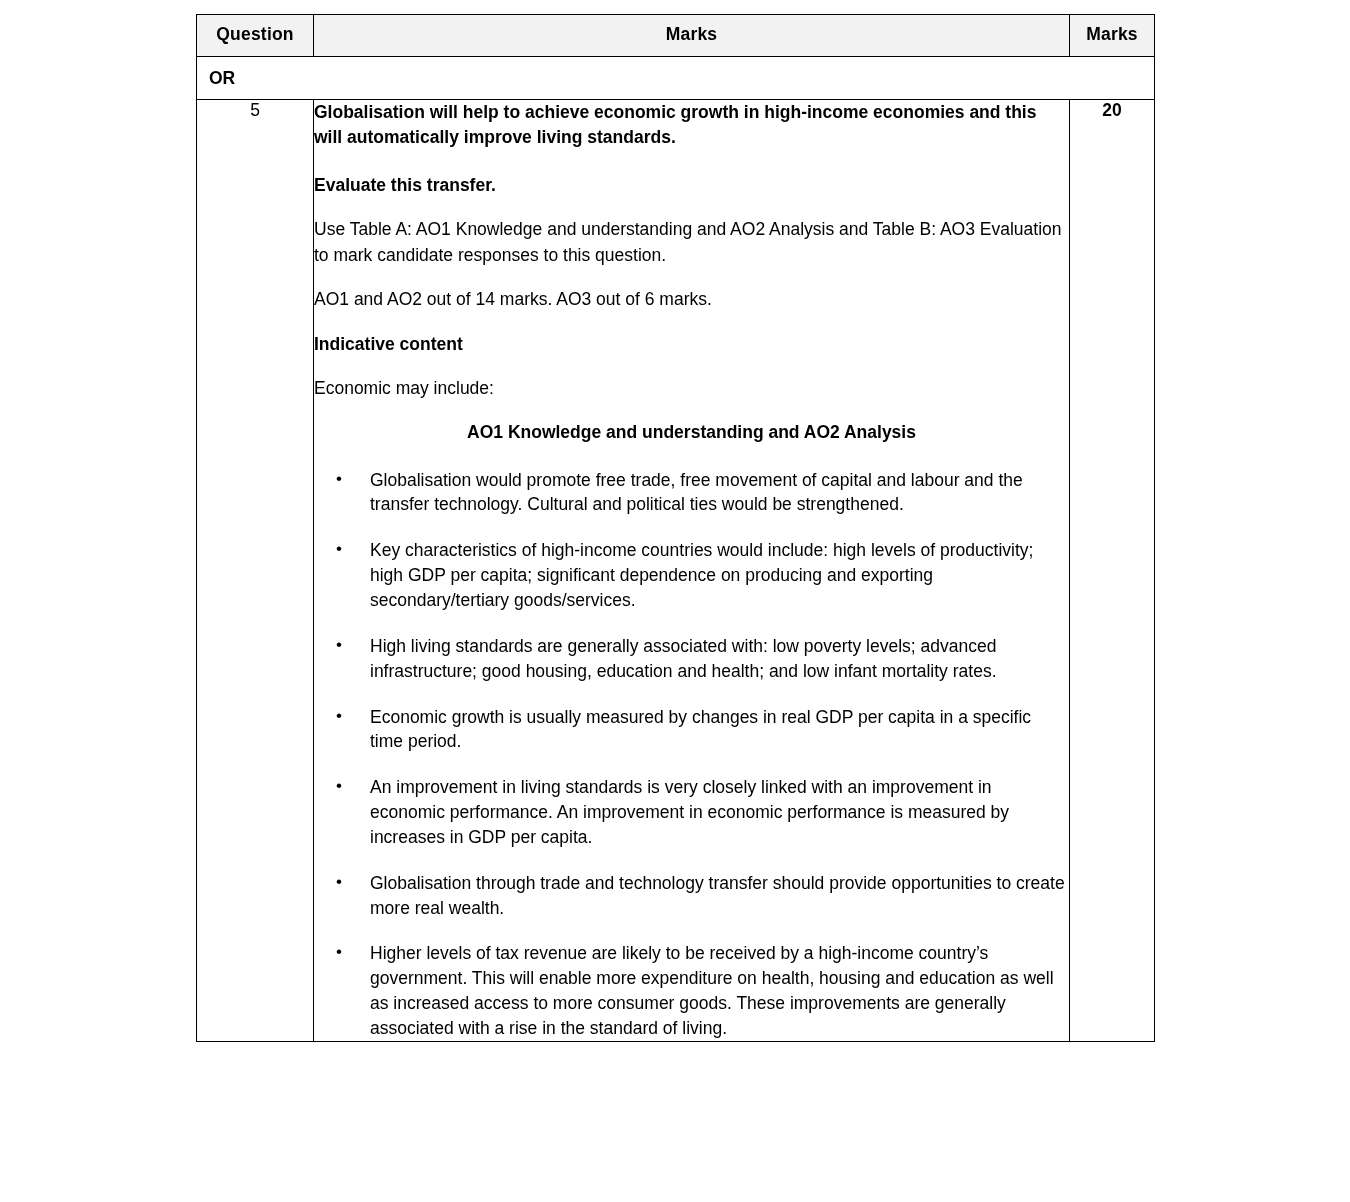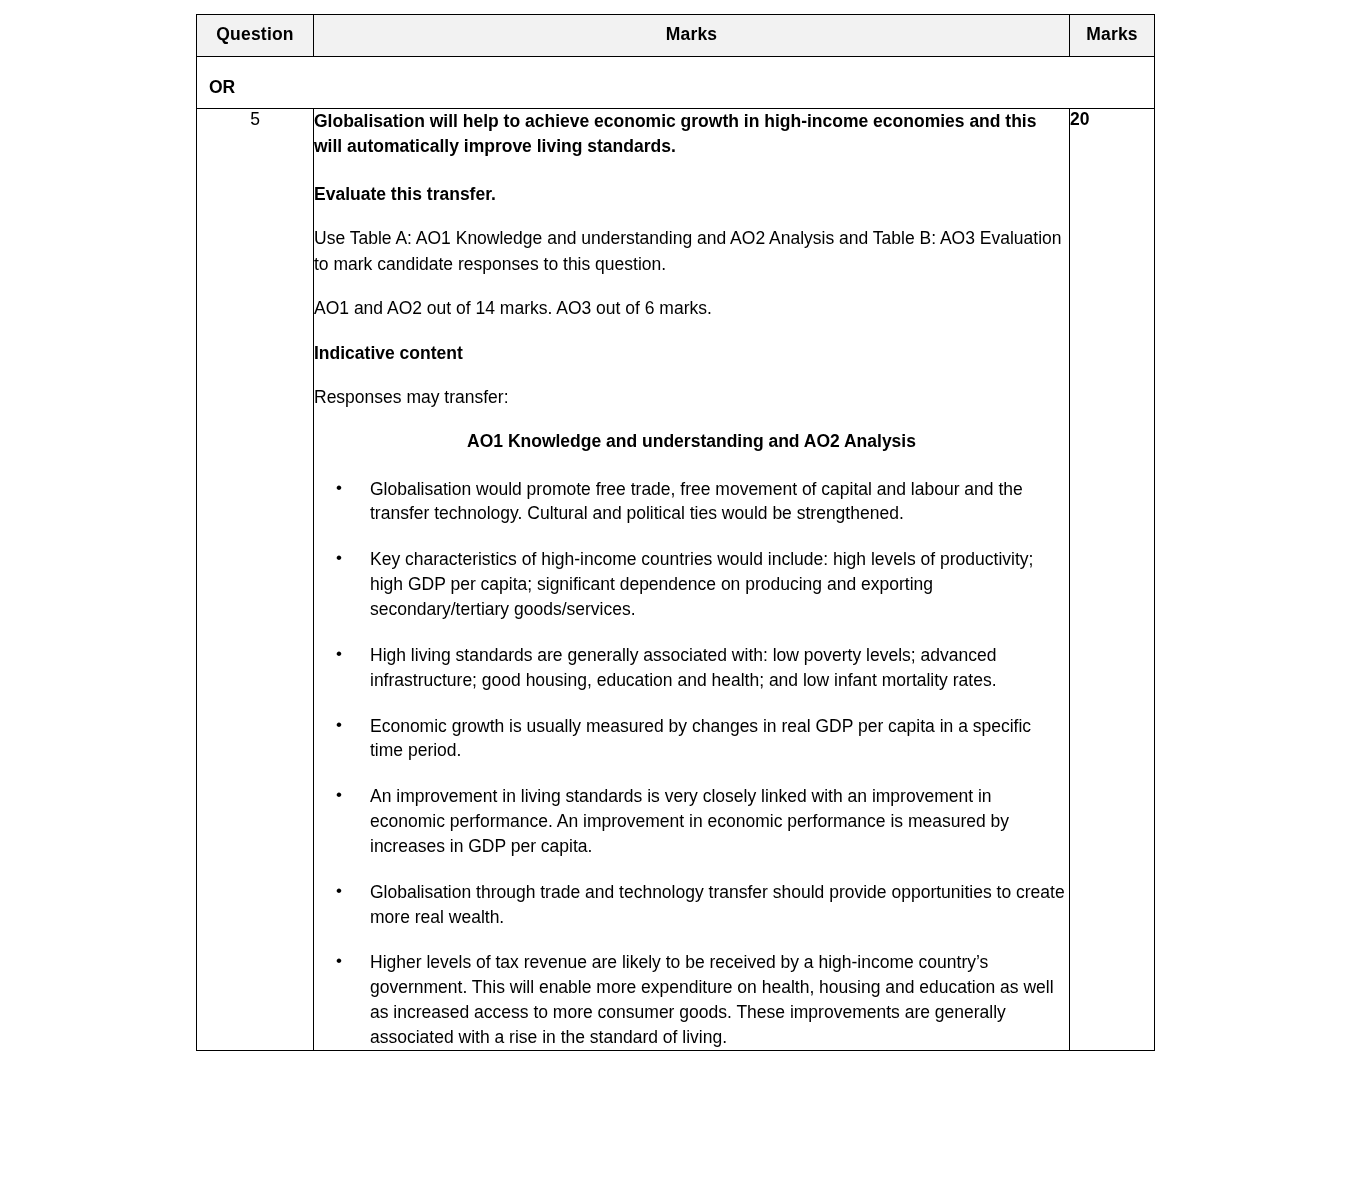--- a/index.html
+++ b/index.html
@@ -40,38 +40,38 @@
     text-align: center;
     padding: 9px 4px 11px 4px;
     letter-spacing: 0.2px;
   }
   .col-q { width: 117px; }
   .col-a { width: 756px; }
   .col-m { width: 85px; }
 
   
   .orrow td {
-    padding: 20px 0 10px 12px;
+    padding: 11px 0 10px 12px;
     font-weight: bold;
     font-size: 17.5px;
   }
 
   
   .qnum {
     text-align: center;
     font-size: 17.5px;
     padding: 16px 0 0 0;
   }
   .answer {
     padding: 16px 18px 14px 14px;
     font-size: 17.5px;
     line-height: 1.45;
   }
   .marks {
-    text-align: left;
+    text-align: center;
     font-weight: bold;
     font-size: 17.5px;
     padding: 16px 14px 0 0;
   }
 
   .answer p {
     margin: 0 0 19px 0;
   }
   .answer p.bold {
     font-weight: bold;
@@ -128,21 +128,21 @@
       <td colspan="3">OR</td>
     </tr>
     <tr>
       <td class="qnum">5</td>
       <td class="answer">
         <p class="stem">Globalisation will help to achieve economic growth in high-income economies and this will automatically improve living standards.</p>
         <p class="bold">Evaluate this transfer.</p>
         <p>Use Table A: AO1 Knowledge and understanding and AO2 Analysis and Table B: AO3 Evaluation to mark candidate responses to this question.</p>
         <p>AO1 and AO2 out of 14 marks. AO3 out of 6 marks.</p>
         <p class="bold">Indicative content</p>
-        <p>Responses may transfer:</p>
+        <p>Economic may include:</p>
         <p class="heading">AO1 Knowledge and understanding and AO2 Analysis</p>
         <ul class="bullets">
           <li>
             <span class="dot">•</span>
             <span>Globalisation would promote free trade, free movement of capital and labour and the transfer technology. Cultural and political ties would be strengthened.</span>
           </li>
           <li>
             <span class="dot">•</span>
             <span>Key characteristics of high-income countries would include: high levels of productivity; high GDP per capita; significant dependence on producing and exporting secondary/tertiary goods/services.</span>
           </li>

